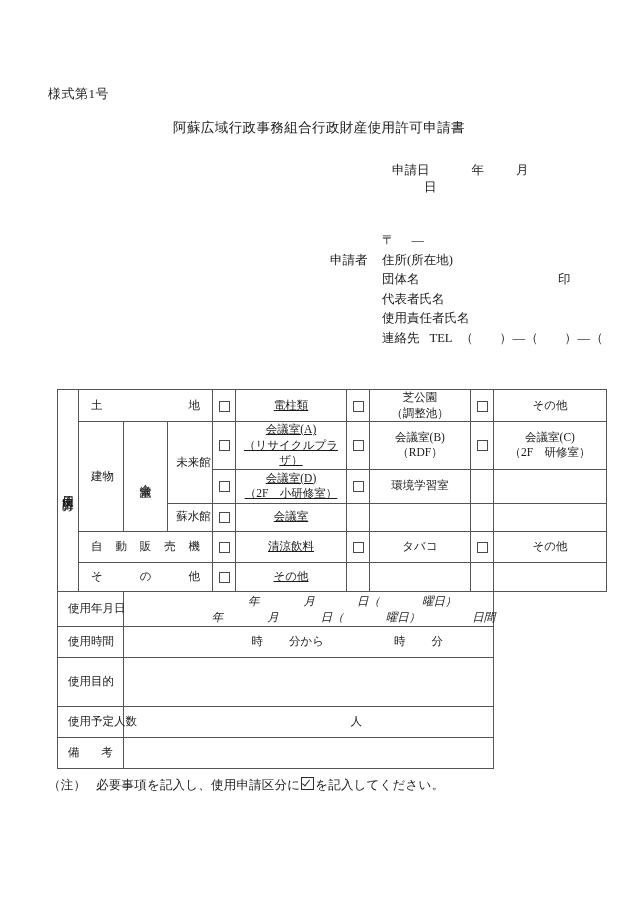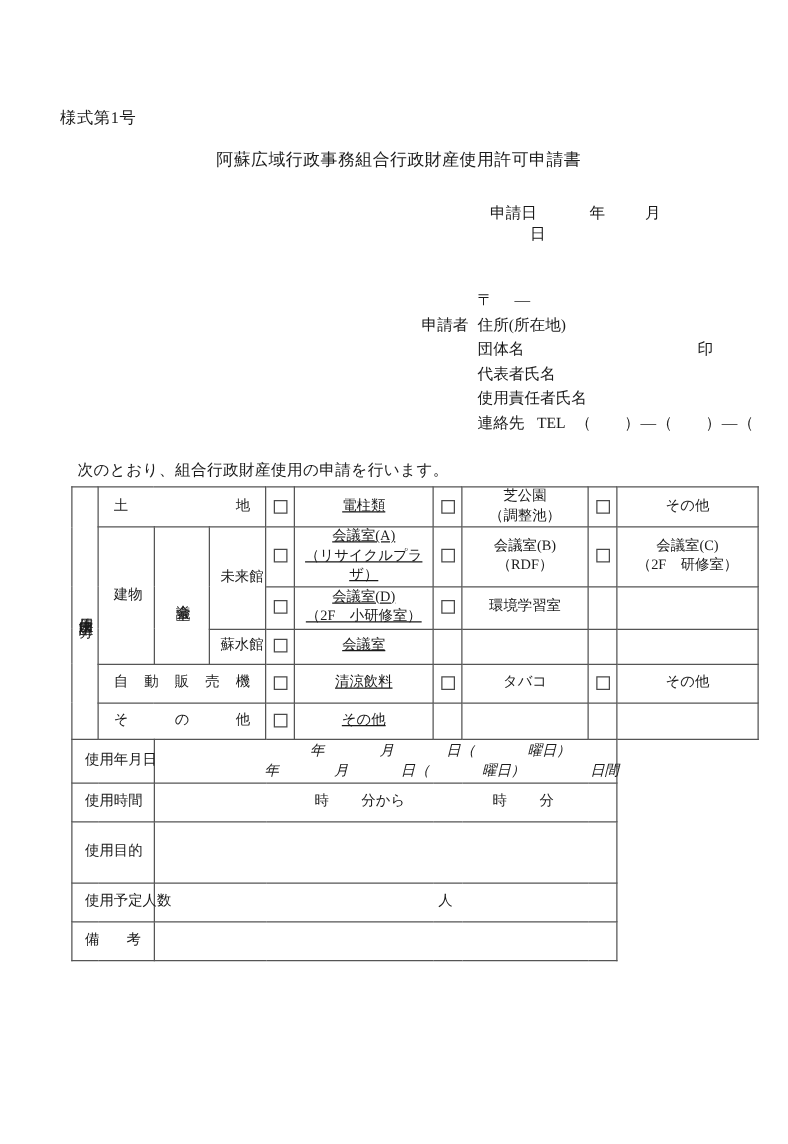--- a/index.html
+++ b/index.html
@@ -62,21 +62,20 @@
     left: 330px;
     top: 231px;
     font-size: 12.5px;
     line-height: 19.6px;
   }
   .ab-row { display: flex; align-items: baseline; white-space: nowrap; }
   .ab-label {
     display: inline-block;
     width: 52px;
     flex: 0 0 52px;
-    text-align: center;
   }
   .ab-val { display: inline-block; }
   .zip-row { padding-left: 52px; }
   .zip-mark { letter-spacing: 1px; }
   .zip-dash { margin-left: 16px; }
   .inkan {
     position: absolute;
     left: 228px;
     white-space: nowrap;
   }
@@ -252,21 +251,20 @@
         <span class="ab-val">使用責任者氏名</span>
     </div>
     <div class="ab-row">
       <span class="ab-label"></span>
         <span class="ab-val">連絡先</span>
         <span class="tel-label" style="margin-left:10px">TEL</span>
         <span class="tel-seg">（　　）—（　　）—（　　）</span>
     </div>
   </div>
 
-  <div class="lead-text">次のとおり、組合行政財産使用の申請を行います。</div>
 
   <table class="form-table">
     <tbody>
 
       <tr class="r1">
         <td class="vert-label" rowspan="6">
           <span class="vert-text">使用申請区分</span>
         </td>
         <td class="cat-wide" colspan="3">
           <span style="display: flex; justify-content: space-between; padding: 0px 12px;">
@@ -465,14 +463,17 @@
           <div class="lbl-spread" id="lbl-remarks">
               <span>備</span>
               <span>考</span>
             </div>
         </td>
         <td class="field" colspan="7"></td>
       </tr>
     </tbody>
   </table>
 
+  <div class="note">
+    <span class="note-head">（注）</span><span>必要事項を記入し、使用申請区分に</span><span class="checked-box"></span><span>を記入してください。</span>
+  </div>
 
 </div>
 
 </body></html>

